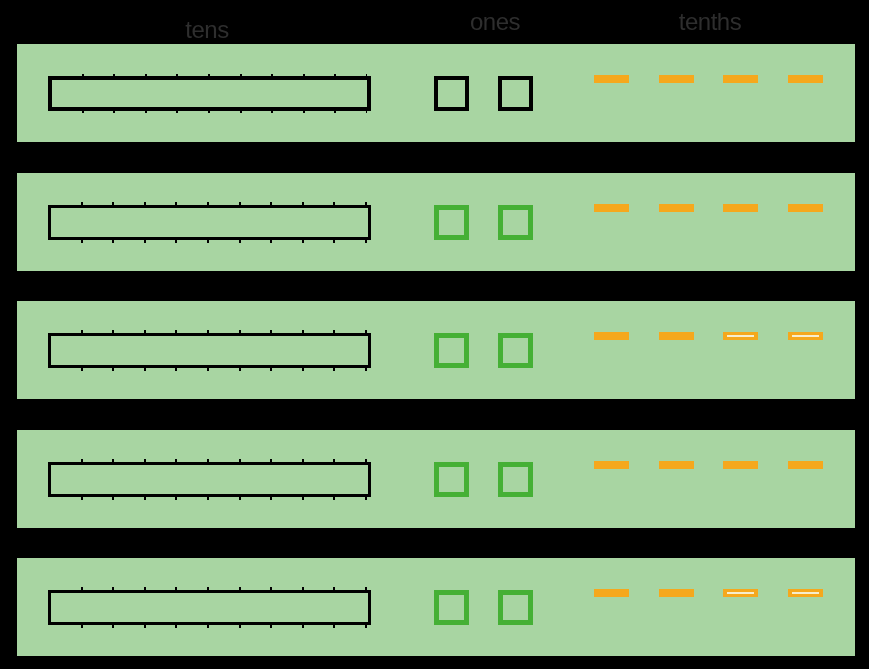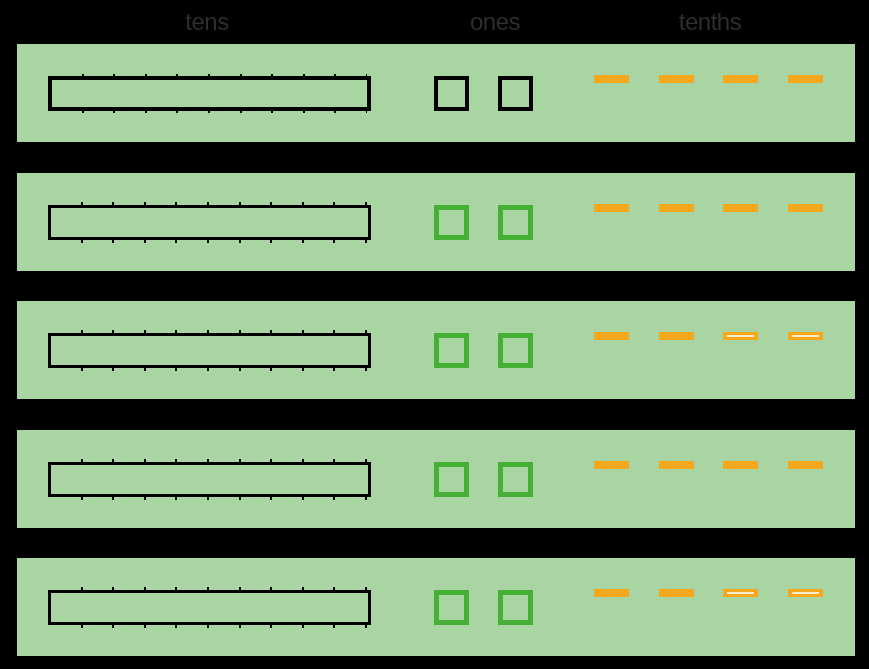--- a/index.html
+++ b/index.html
@@ -13,21 +13,21 @@
   
   .col-label{
     position:absolute;
     top:8px;
     transform:translateX(-50%);
     font-size:24px;
     letter-spacing:-0.5px;
     color:var(--header-text,#2e2e2e);
     white-space:nowrap;
   }
-  .h-tens{left:207px;}
+  .h-tens{left:207px;margin-top:8px;}
   .h-ones{left:495px;}
   .h-tenths{left:710px;}
   
   .row{
     position:absolute;
     left:17px;
     width:838px;height:98px;
     background:var(--row-bg,#A8D5A2);
   }
   

